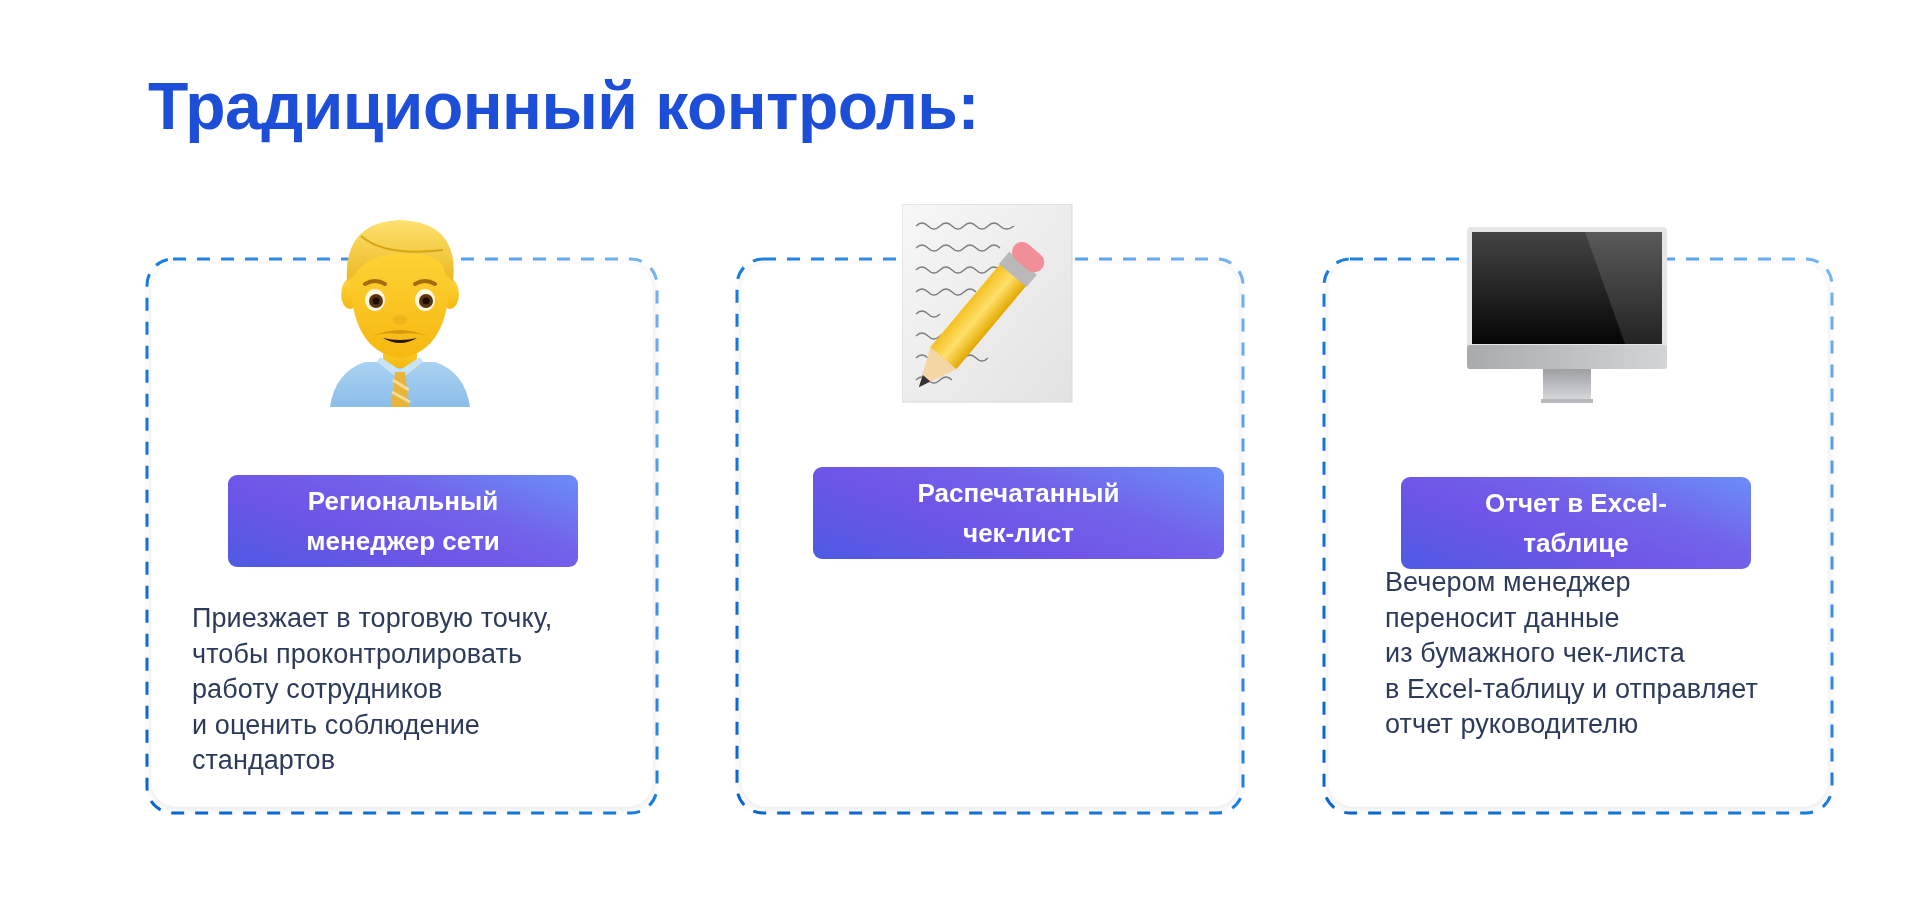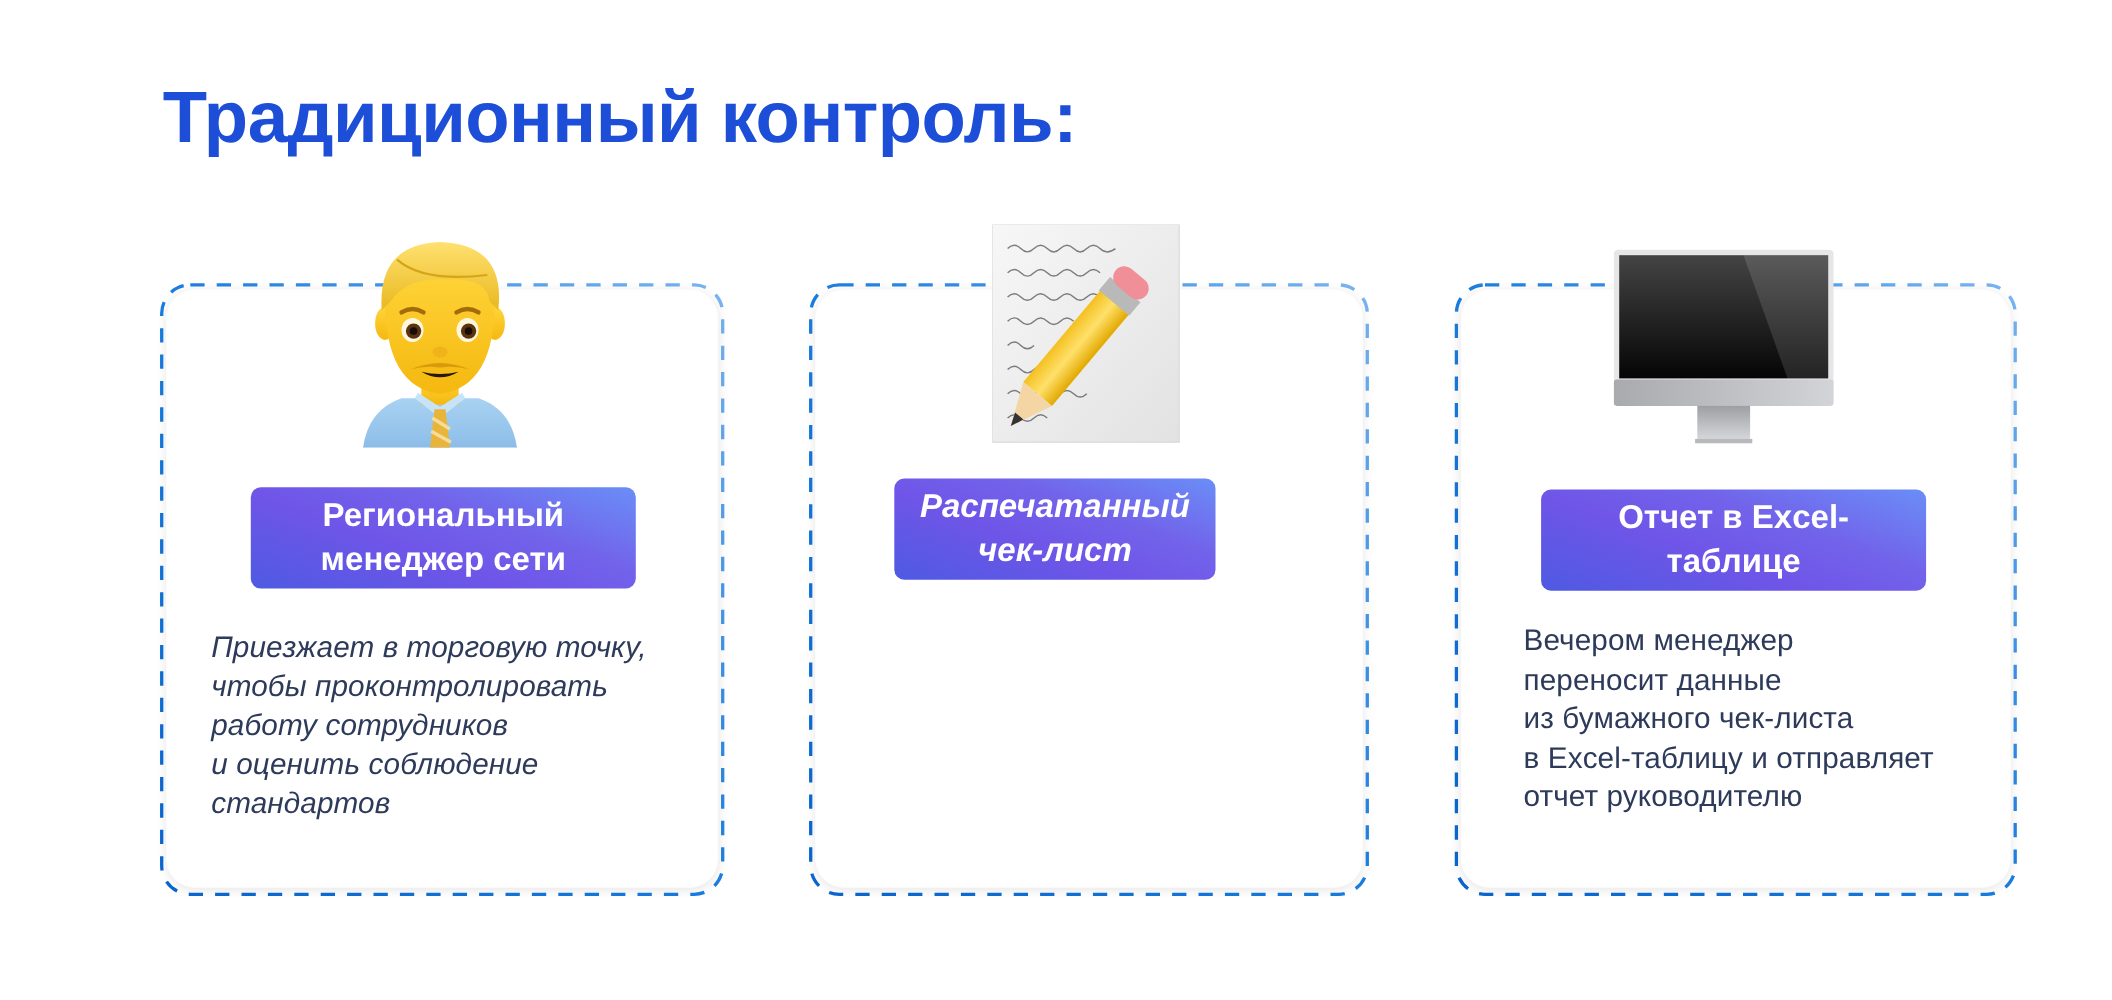--- a/index.html
+++ b/index.html
@@ -29,23 +29,23 @@
     }
 
     .card-icon {
       position: absolute; z-index: 2;
     }
 
     .badge {
       position: absolute; z-index: 3;
       border-radius: 9px;
       background: linear-gradient(20deg, #4e5ae2 0%, #6f55e8 40%, #7263ea 65%, #6a8ef7 100%);
-      color: #ffffff; font-weight: 700; font-size: 30px; line-height: 40px;
+      color: #ffffff; font-weight: 700; font-size: 26px; line-height: 40px;
       text-align: center; display: flex; align-items: center; justify-content: center;
-      white-space: pre-line; padding: 0 14px;
+      white-space: pre-line; padding: 0 14px; margin-top: 32px;
     }
 
     .card-text {
       position: absolute; z-index: 3;
       font-size: 27px; line-height: 35.5px; color: #2d3a5a; white-space: pre-line;
       letter-spacing: 0.1px;
     }
   </style>
 </head>
 <body>
@@ -104,21 +104,21 @@
         <circle cx="51" cy="89" r="3.5" fill="#1a0e04"></circle>
         <circle cx="101" cy="89" r="3.5" fill="#1a0e04"></circle>
         <ellipse cx="75" cy="108" rx="7" ry="5" fill="#f0b41a"></ellipse>
         <path d="M48 124 Q75 112 102 124 Q90 120 75 122 Q60 120 48 124 Z" fill="#d99a0c"></path>
         <path d="M58 126 Q75 136 92 126 Q75 130 58 126 Z" fill="#2a1604"></path>
       </svg>
     </div>
 
     <div class="badge" style="left:83px; top:186px; width:350px; height:92px;">Региональный
 менеджер сети</div>
-    <div class="card-text" style="left:47px; top:314px;font-style:italic;">Приезжает в торговую точку,
+    <div class="card-text" style="left:47px; top:344px;">Приезжает в торговую точку,
 чтобы проконтролировать
 работу сотрудников
 и оценить соблюдение
 стандартов</div>
   </div>
 
   <div class="card" style="left:735px; width:510px;">
     <div class="card-border">
       <svg viewBox="0 0 510 558" preserveAspectRatio="none">
         <defs>
@@ -160,21 +160,21 @@
         <g transform="translate(112,70) rotate(40)">
           <rect x="-17" y="0" width="34" height="110" fill="url(#pencil2)"></rect>
           <rect x="-18" y="-14" width="36" height="16" fill="#b9b9b9"></rect>
           <rect x="-18" y="-32" width="36" height="20" rx="10" fill="#f08f98"></rect>
           <path d="M-17 110 L17 110 L0 148 Z" fill="#f3d6a3"></path>
           <path d="M-5 136 L5 136 L0 148 Z" fill="#333"></path>
         </g>
       </svg>
     </div>
 
-    <div class="badge" style="left:78px; top:178px; width:292px; height:92px;font-style:italic;">Распечатанный
+    <div class="badge" style="left:78px; top:178px; width:411px; height:92px;">Распечатанный
 чек-лист</div>
   </div>
 
   <div class="card" style="left:1322px; width:512px;">
     <div class="card-border">
       <svg viewBox="0 0 512 558" preserveAspectRatio="none">
         <defs>
           <linearGradient id="bg3" x1="0" y1="1" x2="1" y2="0">
             <stop offset="0" stop-color="#0a66d0"></stop>
             <stop offset="0.5" stop-color="#1a7ee0"></stop>

